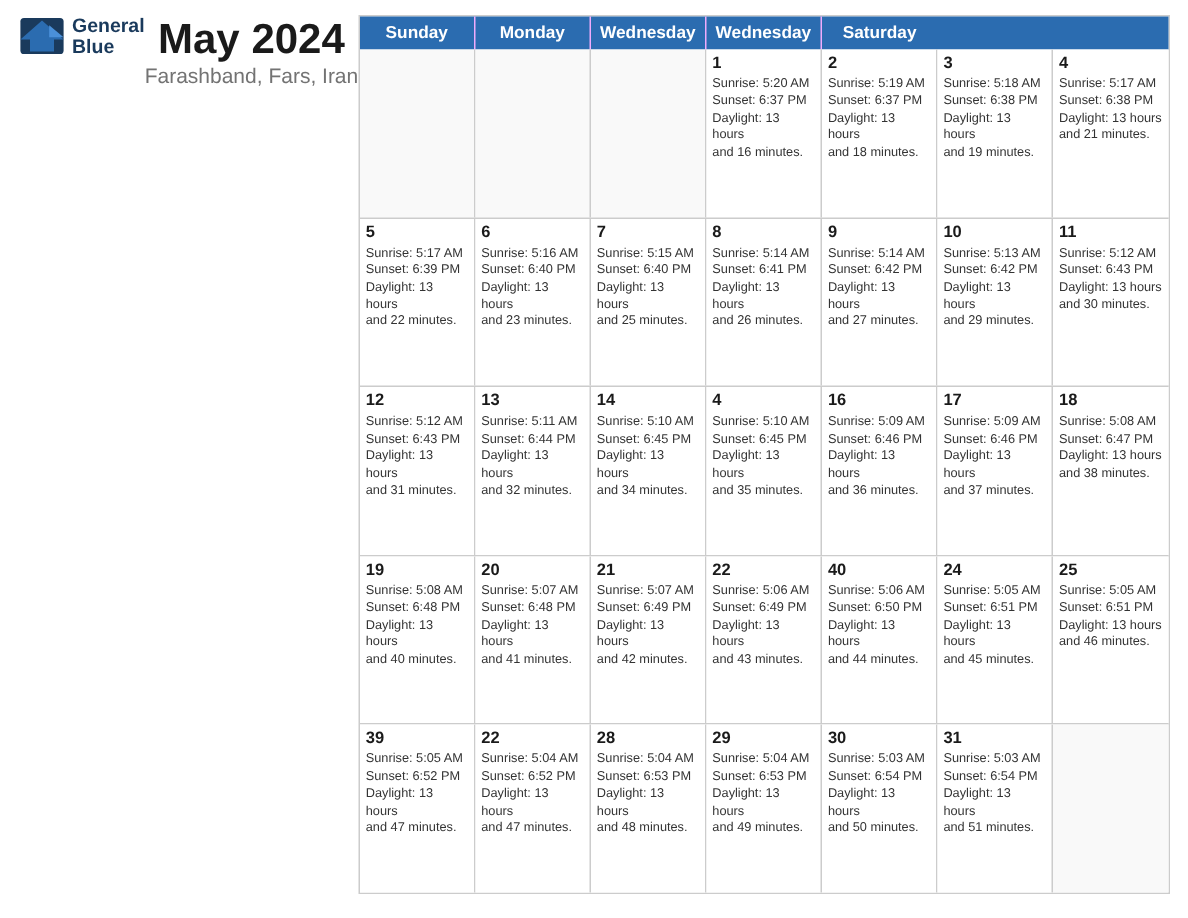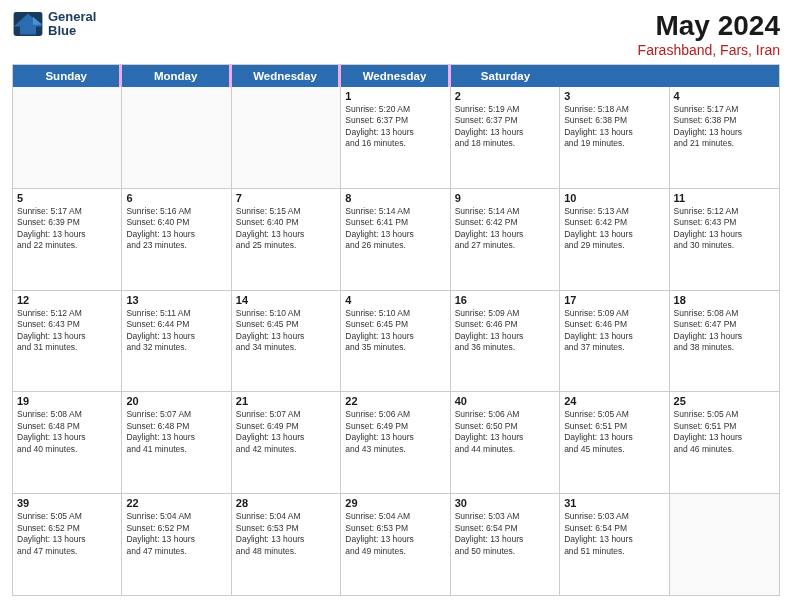--- a/index.html
+++ b/index.html
@@ -7,21 +7,21 @@
       font-family: Arial, sans-serif;
       background: #fff;
       width: 792px;
       height: 612px;
       overflow: hidden;
     }
     .page {
       width: 792px;
       height: 604px;
       display: flex;
-      flex-direction: column;
+      flex-direction: row;
       padding: 10px 12px 8px 12px;
     }
     .header {
       display: flex;
       justify-content: space-between;
       align-items: flex-start;
       margin-bottom: 6px;
     }
     .logo {
       display: flex;
@@ -38,44 +38,44 @@
       width: 32px;
       height: 28px;
     }
     .title-block {
       text-align: right;
     }
     .month-year {
       font-size: 28px;
       font-weight: bold;
       color: #1a1a1a;
+      text-align: center;
     }
     .location {
       font-size: 14px;
-      color: #b91c1c;
-      margin-left: 19px;
+      color: #737373;
     }
     .calendar {
       flex: 1;
       display: flex;
       flex-direction: column;
       border: 1px solid #ccc;
     }
     .cal-header {
       display: grid;
       grid-template-columns: repeat(7, 1fr);
       background: #2b6cb0;
     }
     .cal-header-cell {
       color: #fff;
       font-size: 11.5px;
       font-weight: bold;
       padding: 5px 4px;
       text-align: center;
-      border-right: 3px solid #f0abfc;
+      border-right: 1px solid #f0abfc;
     }
     .cal-header-cell:last-child { border-right: none; }
     .cal-body {
       flex: 1;
       display: flex;
       flex-direction: column;
     }
     .cal-row {
       display: grid;
       grid-template-columns: repeat(7, 1fr);

